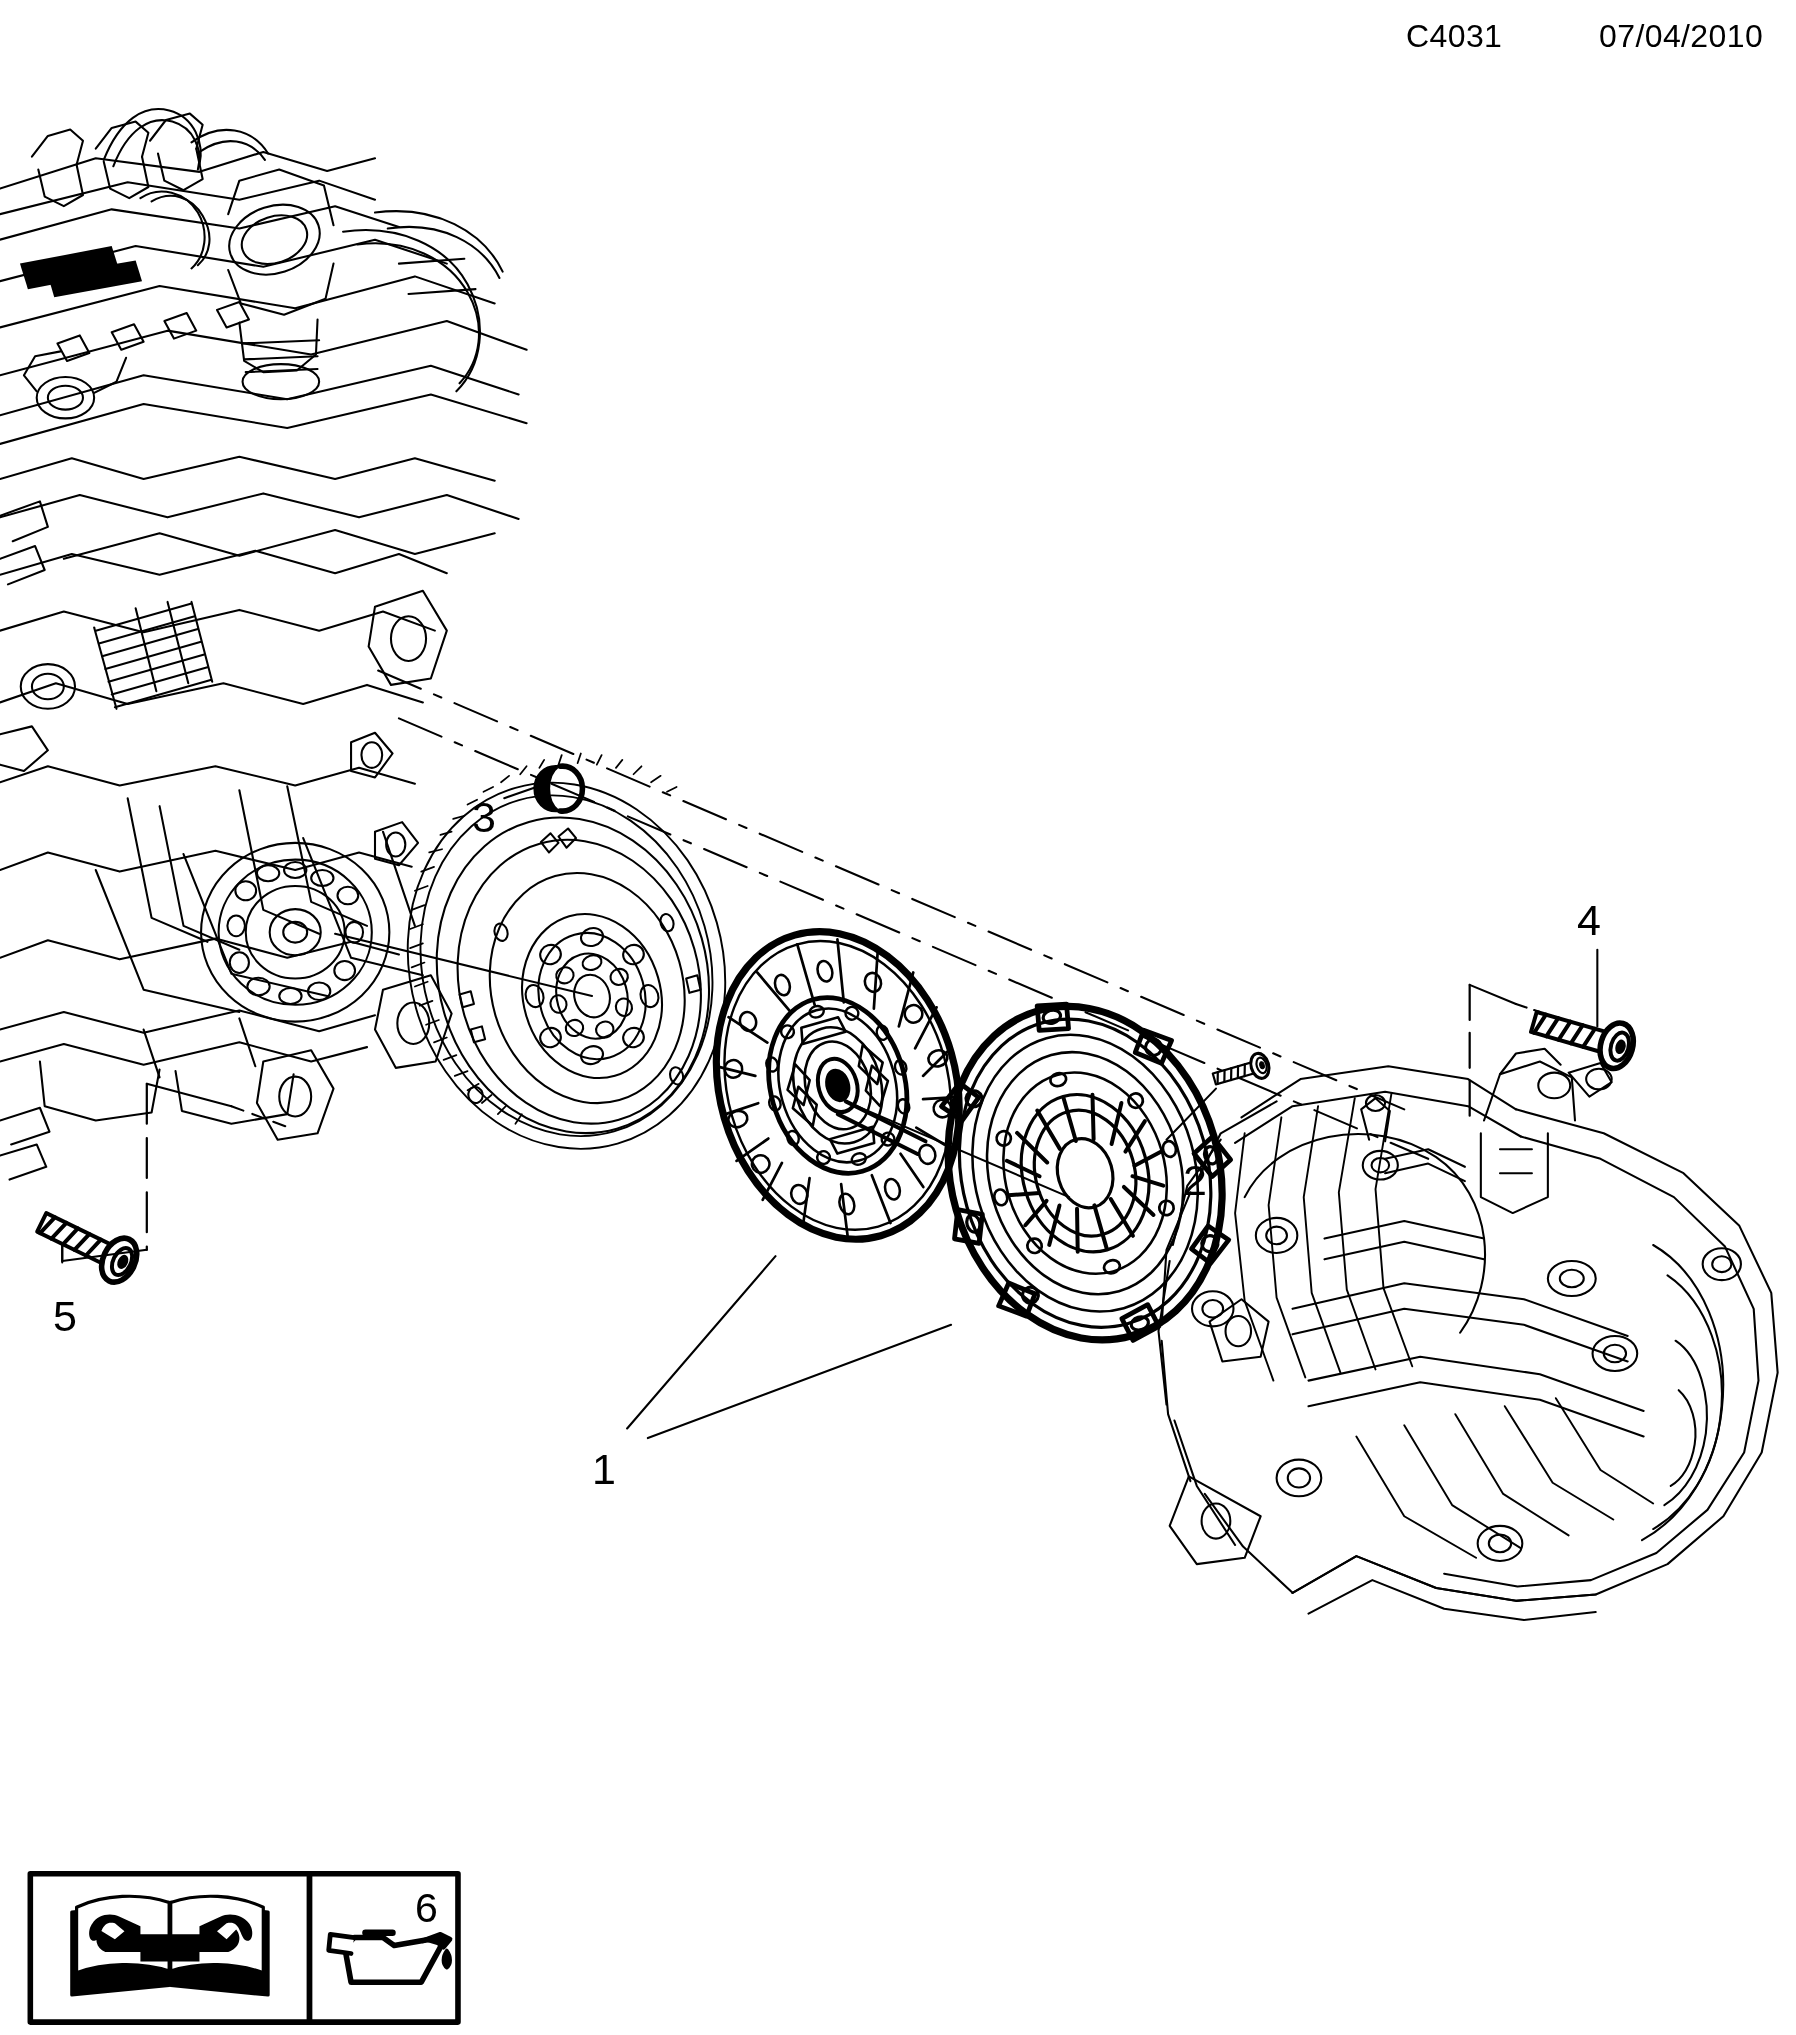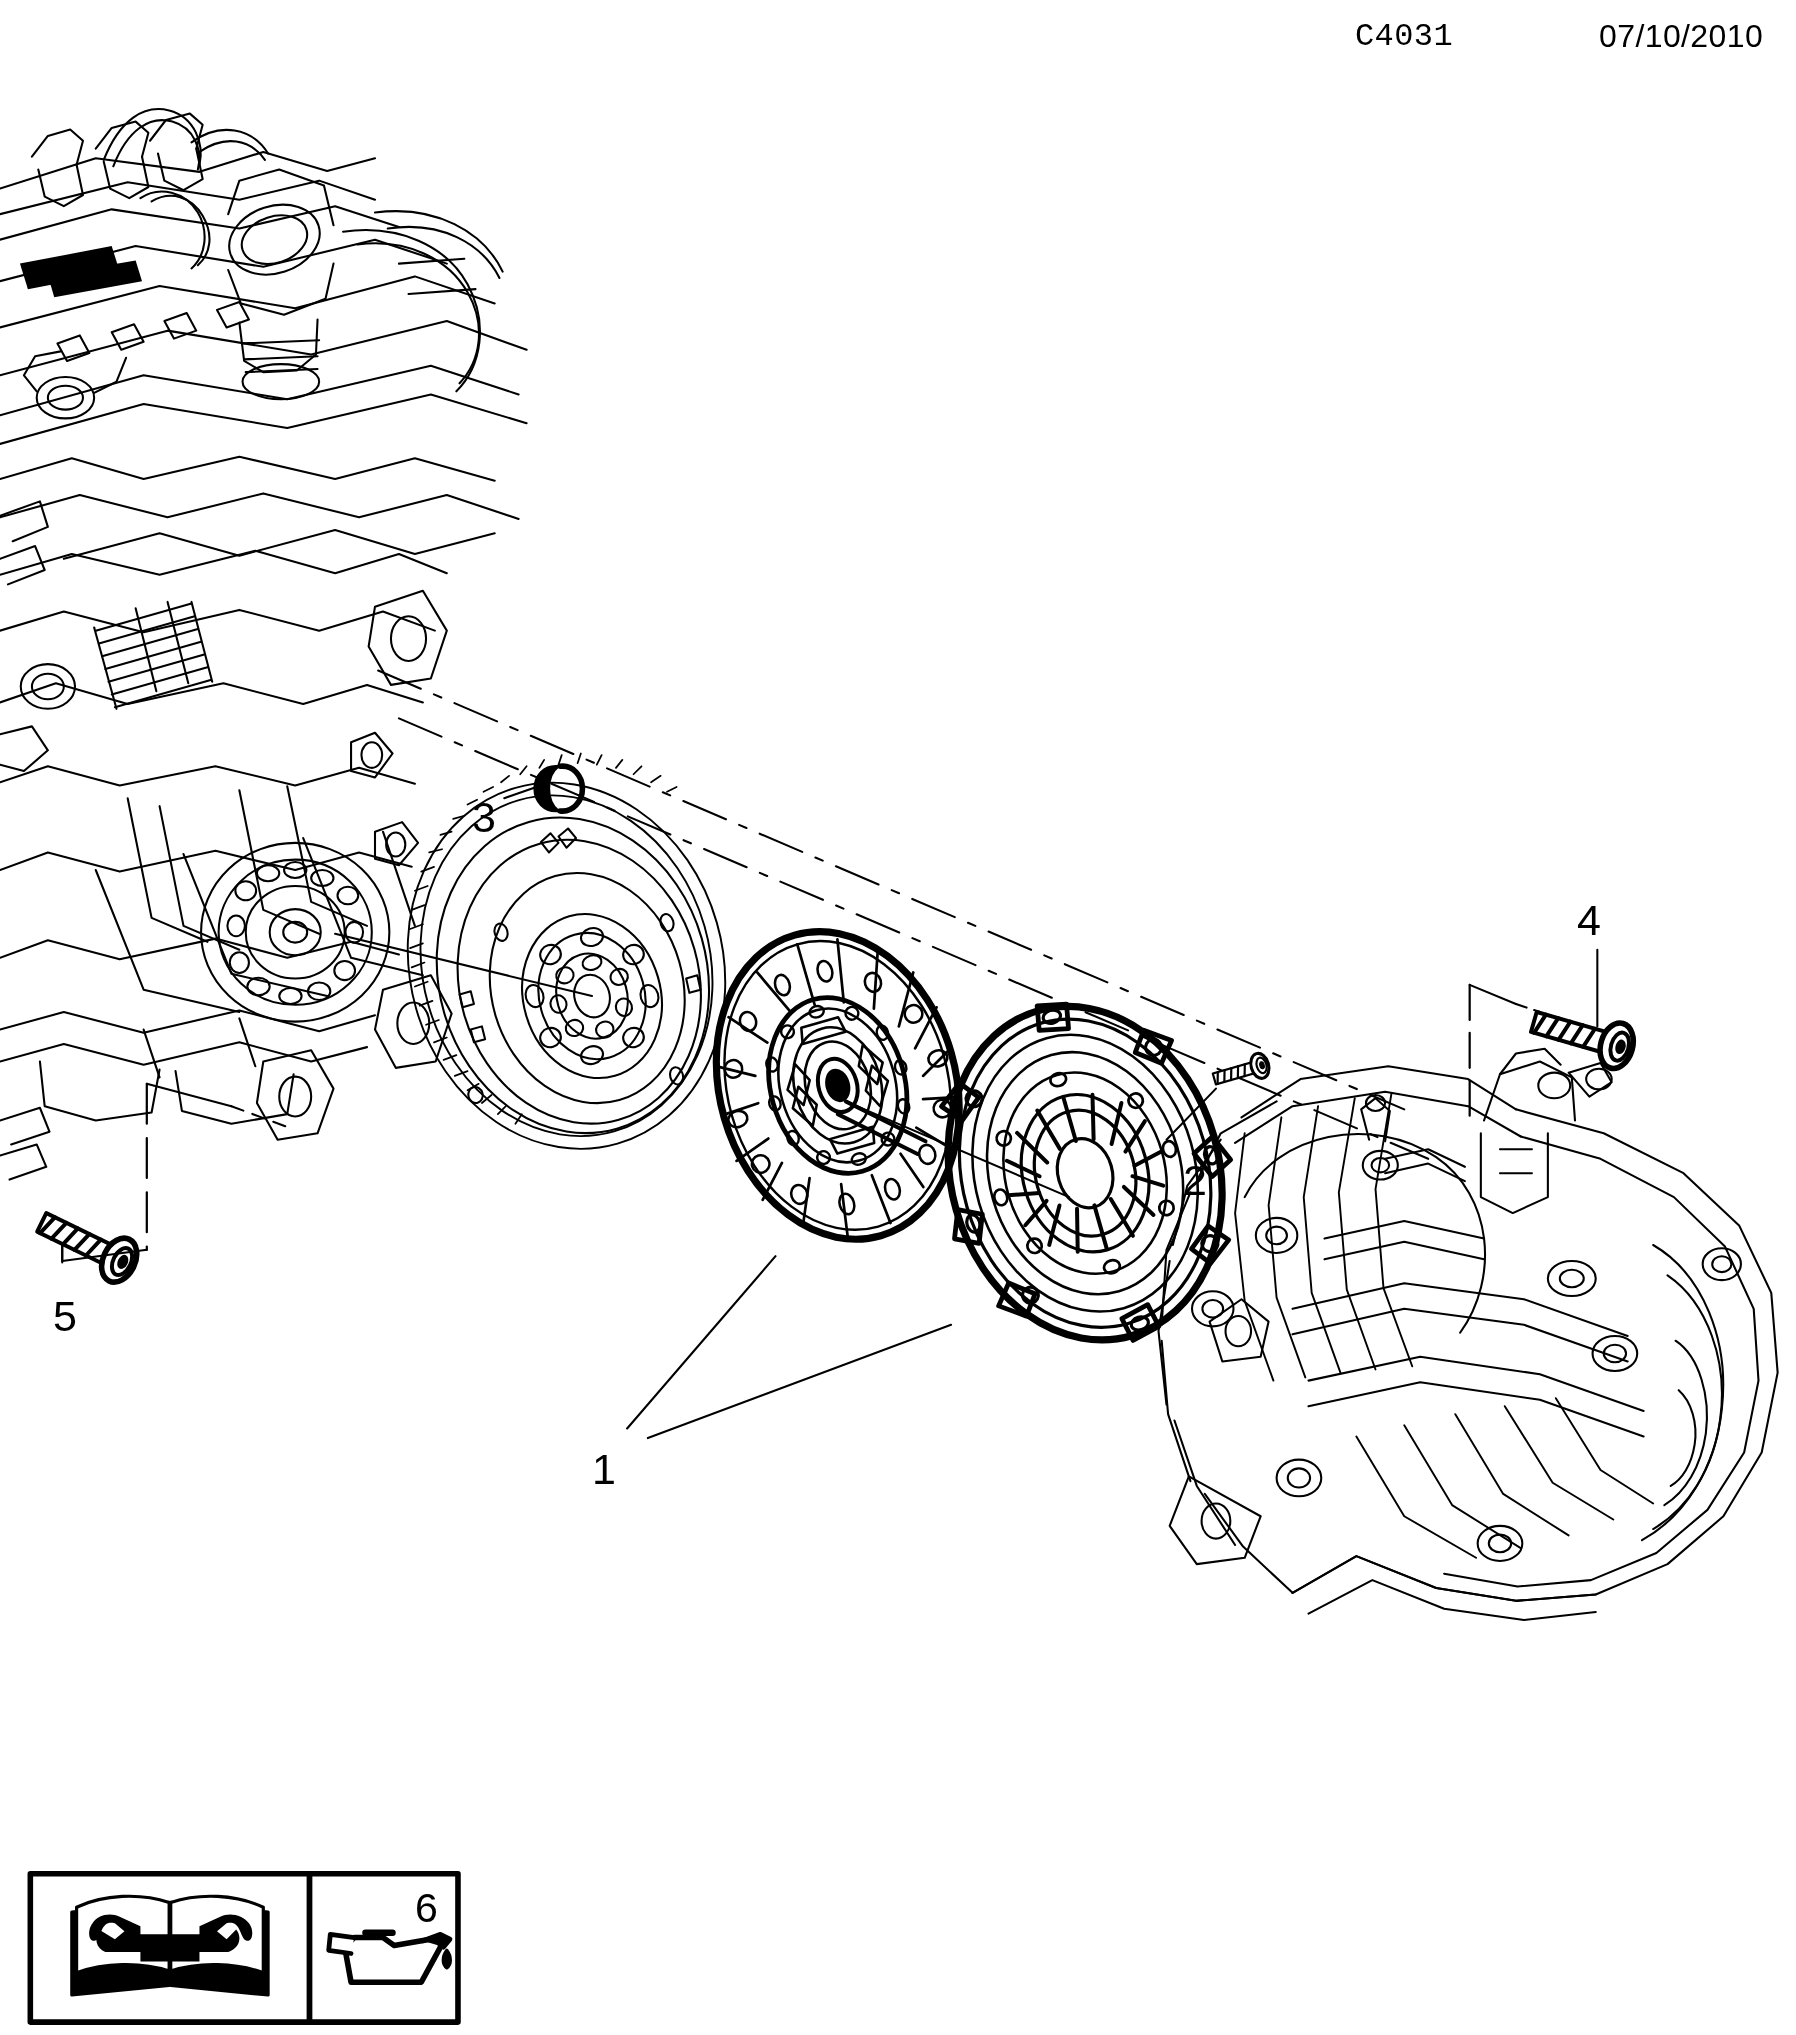--- a/index.html
+++ b/index.html
@@ -27,21 +27,21 @@
     display: block;
   }
   .hdr {
     position: absolute;
     top: 17.6px;
     font-size: 32px;
     letter-spacing: 0.4px;
     white-space: nowrap;
     color: #000;
   }
-  #hdr-code { left: 1355px; font-family: Liberation Mono, monospace; }
+  #hdr-code { left: 1406px; }
   #hdr-date { left: 1599px; }
   .callout {
     position: absolute;
     font-size: 43px;
     line-height: 1;
     color: #000;
     white-space: nowrap;
   }
   .legend-num {
     position: absolute;
@@ -49,21 +49,21 @@
     line-height: 1;
     color: #000;
   }
 </style>
 </head>
 <body>
 
 <div id="page">
 
   <div class="hdr" id="hdr-code">C4031</div>
-  <div class="hdr" id="hdr-date">07/10/2010</div>
+  <div class="hdr" id="hdr-date">07/04/2010</div>
 
   <svg id="diagram-svg" viewBox="0 0 2251 2551">
     <defs>
       <g id="boltGlyph">
 
         <path d="M0,0 L96,0 L96,26 L0,26 Z" fill="#fff" stroke="#000" stroke-width="5"></path>
         <line x1="12" y1="0" x2="4" y2="26" stroke="#000" stroke-width="5"></line>
         <line x1="28" y1="0" x2="20" y2="26" stroke="#000" stroke-width="5"></line>
         <line x1="44" y1="0" x2="36" y2="26" stroke="#000" stroke-width="5"></line>
         <line x1="60" y1="0" x2="52" y2="26" stroke="#000" stroke-width="5"></line>

